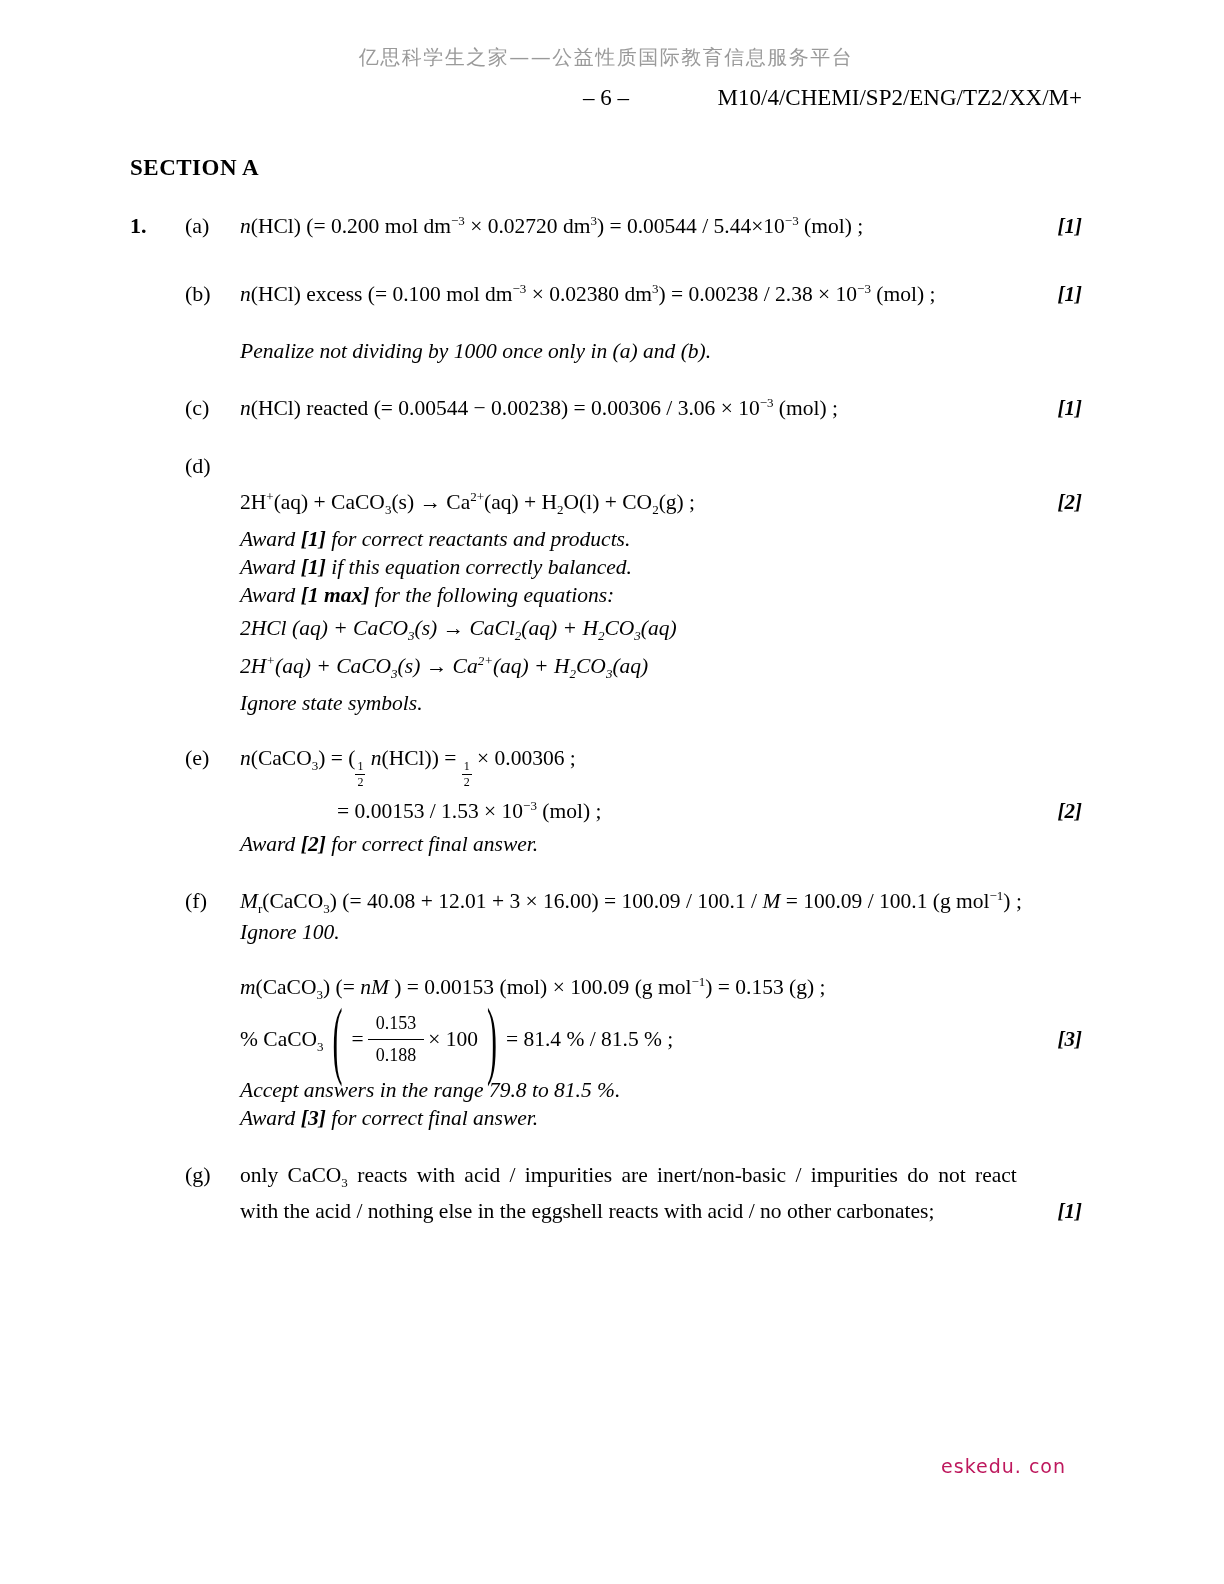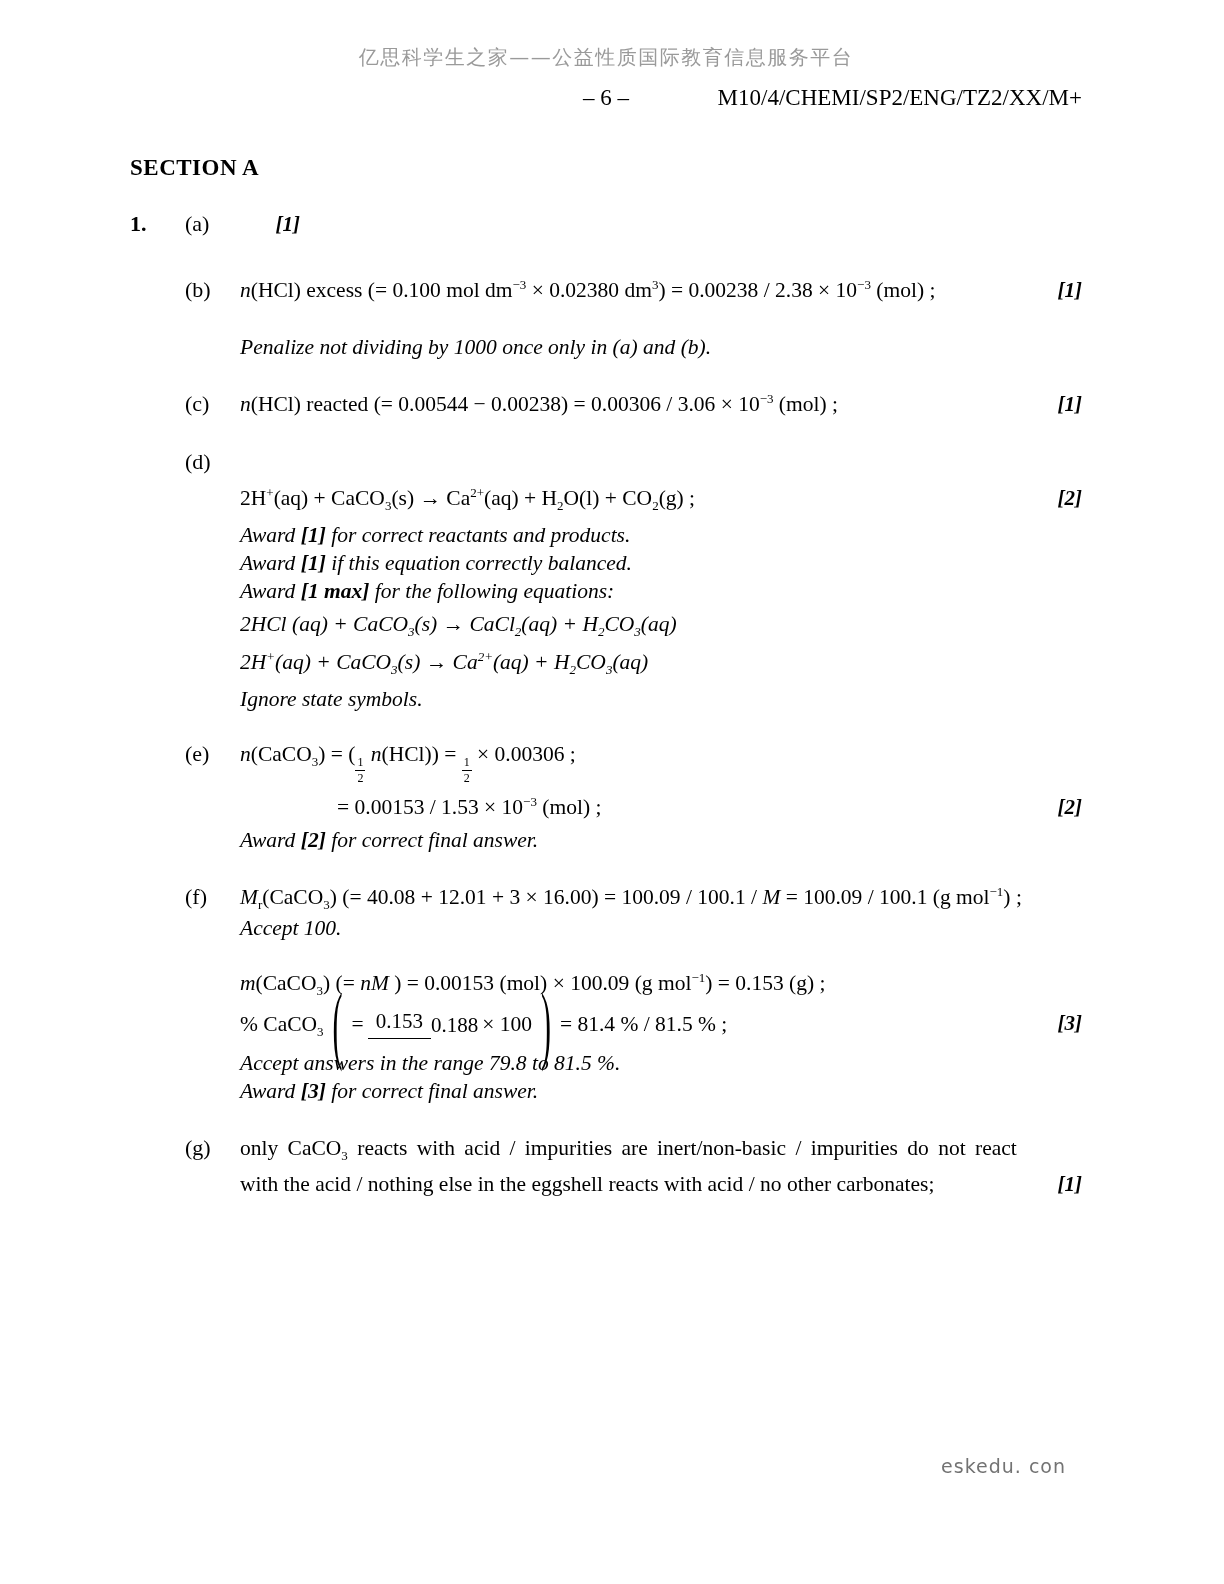--- a/index.html
+++ b/index.html
@@ -58,22 +58,22 @@
   .sfrac {
     display:inline-flex; flex-direction:column; align-items:center;
     font-size:12px; line-height:1.05;
     vertical-align:-5px;
   }
   .sfrac span:first-child { border-bottom:1px solid #000; padding:0 2px 1px; }
   .sfrac span:last-child { padding-top:1px; }
 
   
   .frac {
-    display:inline-flex; flex-direction:row; text-align:center;
-    font-size:21px; margin:0 4px; line-height:1.25;
+    display:inline-flex; flex-direction:column; text-align:center;
+    font-size:18px; margin:0 4px; line-height:1.25;
   }
   .frac .num { border-bottom:1.6px solid #000; padding:0 8px 4px; }
   .frac .den { padding-top:4px; }
 
   .bigline { display:inline-flex; align-items:center; }
   .bigparen {
     display:inline-block;
     font-size:30px; font-weight:400;
     transform:scaleY(2.9);
     transform-origin:center;
@@ -101,21 +101,21 @@
   .mt-f-accept { margin-top:2px; }
   .mt-m { margin-top:26px; }
   .mt-pct { margin-top:10px; }
   .mt-fnote { margin-top:10px; }
   .mt-g { margin-top:28px; }
   .mt-g2 { margin-top:6px; }
 
   .footer-watermark {
     position:absolute;
     right:158px; top:1455px;
-    color:#737373;
+    color:#be185d;
     font-family:"DejaVu Sans", sans-serif;
     font-size:19px;
     letter-spacing:1px;
   }
 </style>
 </head>
 <body>
 
 <div class="page">
 
@@ -123,20 +123,21 @@
   <div class="hdr-line">
     <span class="hdr-page">– 6 –</span>
     <span class="hdr-code">M10/4/CHEMI/SP2/ENG/TZ2/XX/M+</span>
   </div>
 
   <div class="section-title">SECTION A</div>
 
   <div class="row mt-a">
     <div class="qcol">1.</div>
     <div class="pcol">(a)</div>
+    <div class="content"><i>n</i>(HCl) (= 0.200 mol dm<sup>−3</sup> × 0.02720 dm<sup>3</sup>) = 0.00544 / 5.44×10<sup>−3</sup> (mol) ;</div>
     <div class="mark">[1]</div>
   </div>
 
   <div class="row mt-b">
     <div class="qcol"></div>
     <div class="pcol">(b)</div>
     <div class="content"><i>n</i>(HCl) excess (= 0.100 mol dm<sup>−3</sup> × 0.02380 dm<sup>3</sup>) = 0.00238 / 2.38 × 10<sup>−3</sup> (mol) ;</div>
     <div class="mark">[1]</div>
   </div>
   <div class="row mt-noteb">
@@ -228,21 +229,21 @@
 
   <div class="row mt-f">
     <div class="qcol"></div>
     <div class="pcol">(f)</div>
     <div class="content"><i>M</i><sub>r</sub>(CaCO<sub>3</sub>) (= 40.08 + 12.01 + 3 × 16.00) = 100.09 / 100.1 / <i>M</i> = 100.09 / 100.1 (g mol<sup>−1</sup>) ;</div>
     <div class="mark"></div>
   </div>
   <div class="row mt-f-accept">
     <div class="qcol"></div>
     <div class="pcol"></div>
-    <div class="content note">Accept 100.</div>
+    <div class="content note">Ignore 100.</div>
     <div class="mark"></div>
   </div>
   <div class="row mt-m">
     <div class="qcol"></div>
     <div class="pcol"></div>
     <div class="content"><i>m</i>(CaCO<sub>3</sub>) (= <i>nM</i> ) = 0.00153 (mol) × 100.09 (g mol<sup>−1</sup>) = 0.153 (g) ;</div>
     <div class="mark"></div>
   </div>
   <div class="row row-center mt-pct">
     <div class="qcol"></div>

